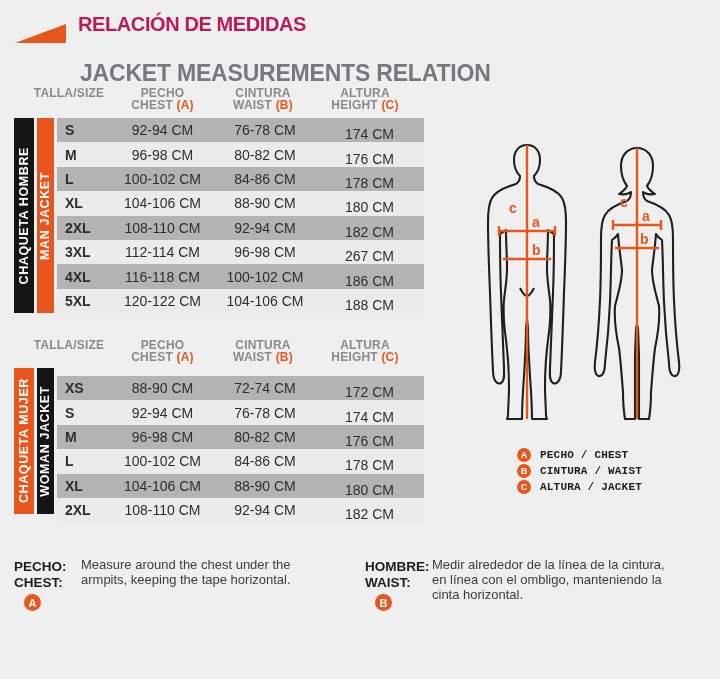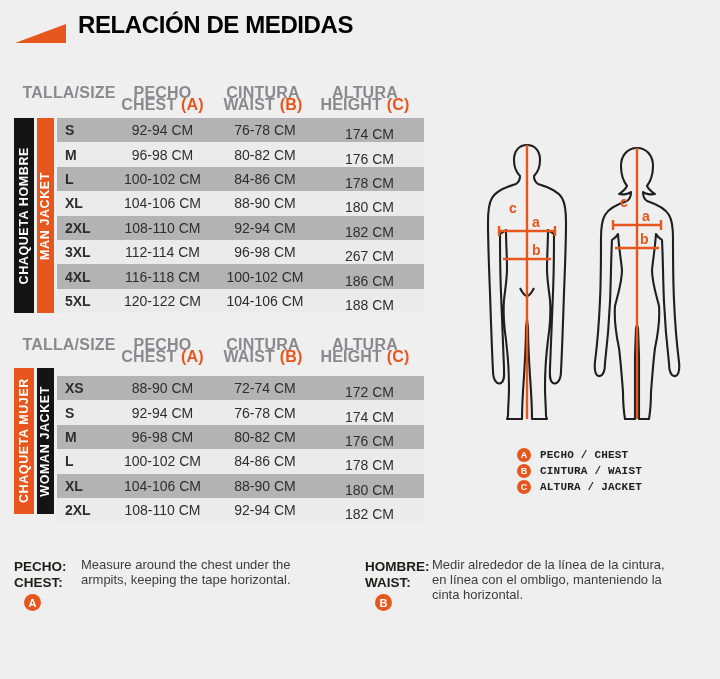--- a/index.html
+++ b/index.html
@@ -2,31 +2,31 @@
 <html><head>
 <meta charset="utf-8">
 <style>
   html,body{margin:0;padding:0;}
   body{background:#dcdcdc;font-family:"Liberation Sans",sans-serif;}
   .canvas{position:relative;width:720px;height:679px;background:#efefef;overflow:hidden;}
 
   
   .wedge{position:absolute;left:15px;top:24px;width:51px;height:19px;background:var(--acc);
          clip-path:polygon(0 100%,100% 100%,100% 0);}
-  .title{position:absolute;left:78px;top:14px;color:#000000;font-weight:700;
-         font-size:24px;line-height:21px;letter-spacing:-0.4px;}
+  .title{position:absolute;left:78px;top:14px;color:#be185d;font-weight:700;
+         font-size:20px;line-height:21px;letter-spacing:-0.4px;}
   .subtitle{position:absolute;left:80px;top:60px;color:#77787a;font-weight:700;
             font-size:23px;letter-spacing:-0.2px;}
 
   
   .tbl{position:absolute;left:0;width:445px;}
   .tbl.men{top:87px;height:230px;}
   .tbl.women{top:339px;height:182px;}
   .hcell{position:absolute;top:0;text-align:center;color:#8a8a8c;font-weight:700;
-         font-size:16px;line-height:12px;letter-spacing:0.2px;}
+         font-size:12px;line-height:12px;letter-spacing:0.2px;}
   .hcell .acc{color:var(--acc);}
   .h-size{left:14px;width:110px;}
   .h-chest{left:110px;width:105px;}
   .h-waist{left:213px;width:100px;}
   .h-height{left:315px;width:100px;}
   .vbar{position:absolute;display:flex;align-items:center;justify-content:center;}
   .vbar span{writing-mode:vertical-rl;transform:rotate(180deg);white-space:nowrap;
              color:#fff;font-weight:700;font-size:12.5px;letter-spacing:0.6px;}
   .bar-black{background:#141414;}
   .bar-orange{background:var(--acc);}
@@ -70,20 +70,21 @@
 </style>
 </head>
 <body>
 
 <div class="canvas" style="--acc:#e7571d;">
 
   <div class="wedge"></div>
   <div class="title">
     <div>RELACIÓN DE MEDIDAS</div>
   </div>
+  <div class="subtitle">JACKET MEASUREMENTS RELATION</div>
 
   <section class="tbl men">
     <div class="hcell h-size">TALLA/SIZE</div>
     <div class="hcell h-chest">
       <div>PECHO</div>
       <div><span>CHEST</span> <span class="acc" style="color: rgb(231, 87, 29);">(A)</span></div>
     </div>
     <div class="hcell h-waist">
       <div>CINTURA</div>
       <div><span>WAIST</span> <span class="acc" style="color: rgb(231, 87, 29);">(B)</span></div>

